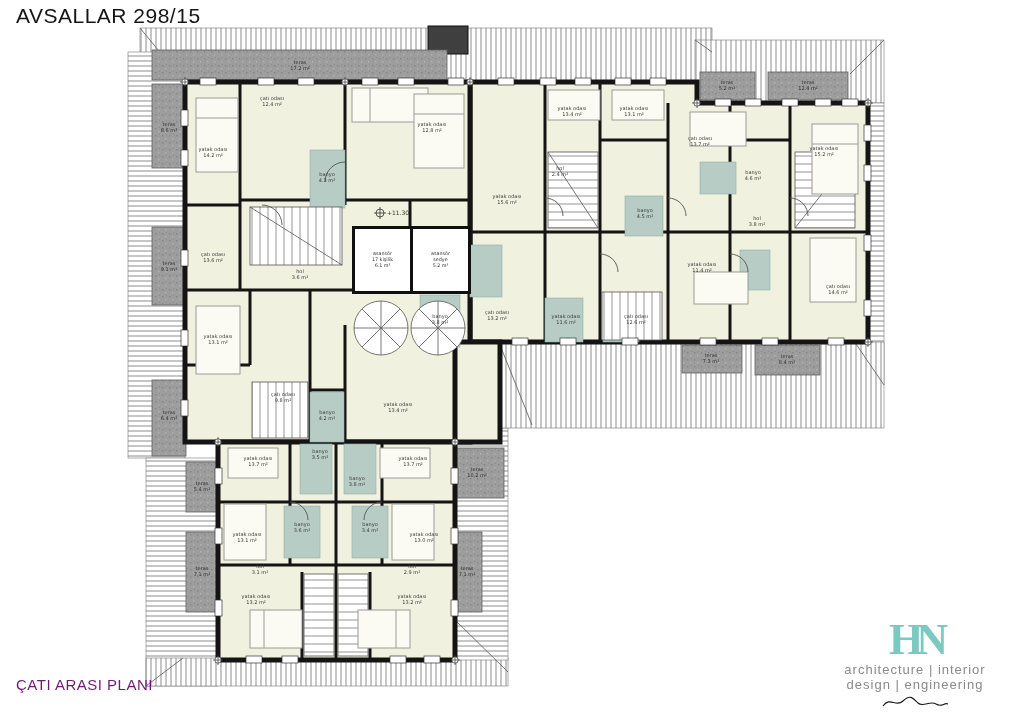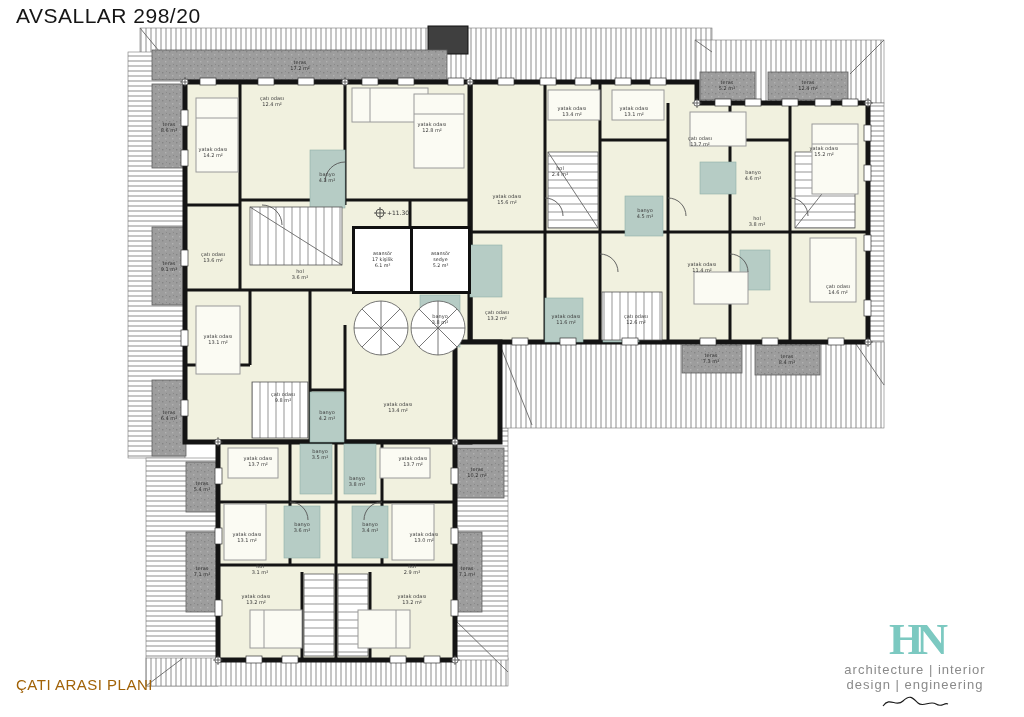--- a/index.html
+++ b/index.html
@@ -1,19 +1,19 @@
 <!DOCTYPE html>
 <html><head>
 <meta charset="utf-8">
 <style>
   html,body{margin:0;padding:0;background:#fff;}
   .stage{position:relative;width:1024px;height:717px;background:#ffffff;overflow:hidden;
          font-family:"Liberation Sans",sans-serif;}
   .title{position:absolute;left:16px;top:4px;font-size:21px;letter-spacing:.5px;color:#151515;}
-  .caption{position:absolute;left:16px;top:676px;font-size:15px;letter-spacing:.5px;color:#a16207;}
+  .caption{position:absolute;left:16px;top:676px;font-size:15px;letter-spacing:.5px;color:#701a75;}
   .plan-svg{position:absolute;left:0;top:0;}
   #labels{position:absolute;left:0;top:0;width:1024px;height:717px;pointer-events:none;}
   .lbl{position:absolute;transform:translate(-50%,-50%);text-align:center;
        font-family:"DejaVu Sans",sans-serif;font-size:5px;line-height:1.12;color:#3c3c3c;white-space:nowrap;}
   .lbl span{display:block;}
   .lbl.terrace{color:#2e2e2e;}
   .lbl.level{font-size:6px;color:#333;}
   .elev{position:absolute;width:55px;height:62px;background:#fff;border:3px solid #101010;
         display:flex;flex-direction:column;align-items:center;justify-content:center;
         font-family:"DejaVu Sans",sans-serif;font-size:4.8px;line-height:1.25;color:#333;text-align:center;}
@@ -21,21 +21,21 @@
   .logo .hn{font-weight:bold;font-size:44px;line-height:.9;color:#7cc9c1;letter-spacing:-7px;
             font-family:Liberation Serif, serif;}
   .logo .tag{font-size:13px;color:#8a8a8a;letter-spacing:1px;margin-top:2px;}
   .logo svg{display:block;margin:1px auto 0;}
 </style>
 </head>
 <body>
 
 <div class="stage">
 
-  <div class="title">AVSALLAR 298/20</div>
+  <div class="title">AVSALLAR 298/15</div>
 
   <svg class="plan-svg" width="1024" height="717" viewBox="0 0 1024 717">
     <defs>
       <pattern id="vl" width="5" height="8" patternUnits="userSpaceOnUse">
         <rect width="5" height="8" fill="#fff"></rect>
           <line x1="1" y1="0" x2="1" y2="8" stroke="#5a5a5a" stroke-width="0.7"></line>
       </pattern>
       <pattern id="hl" width="8" height="5" patternUnits="userSpaceOnUse">
         <rect width="8" height="5" fill="#fff"></rect>
           <line x1="0" y1="1" x2="8" y2="1" stroke="#5a5a5a" stroke-width="0.7"></line>

